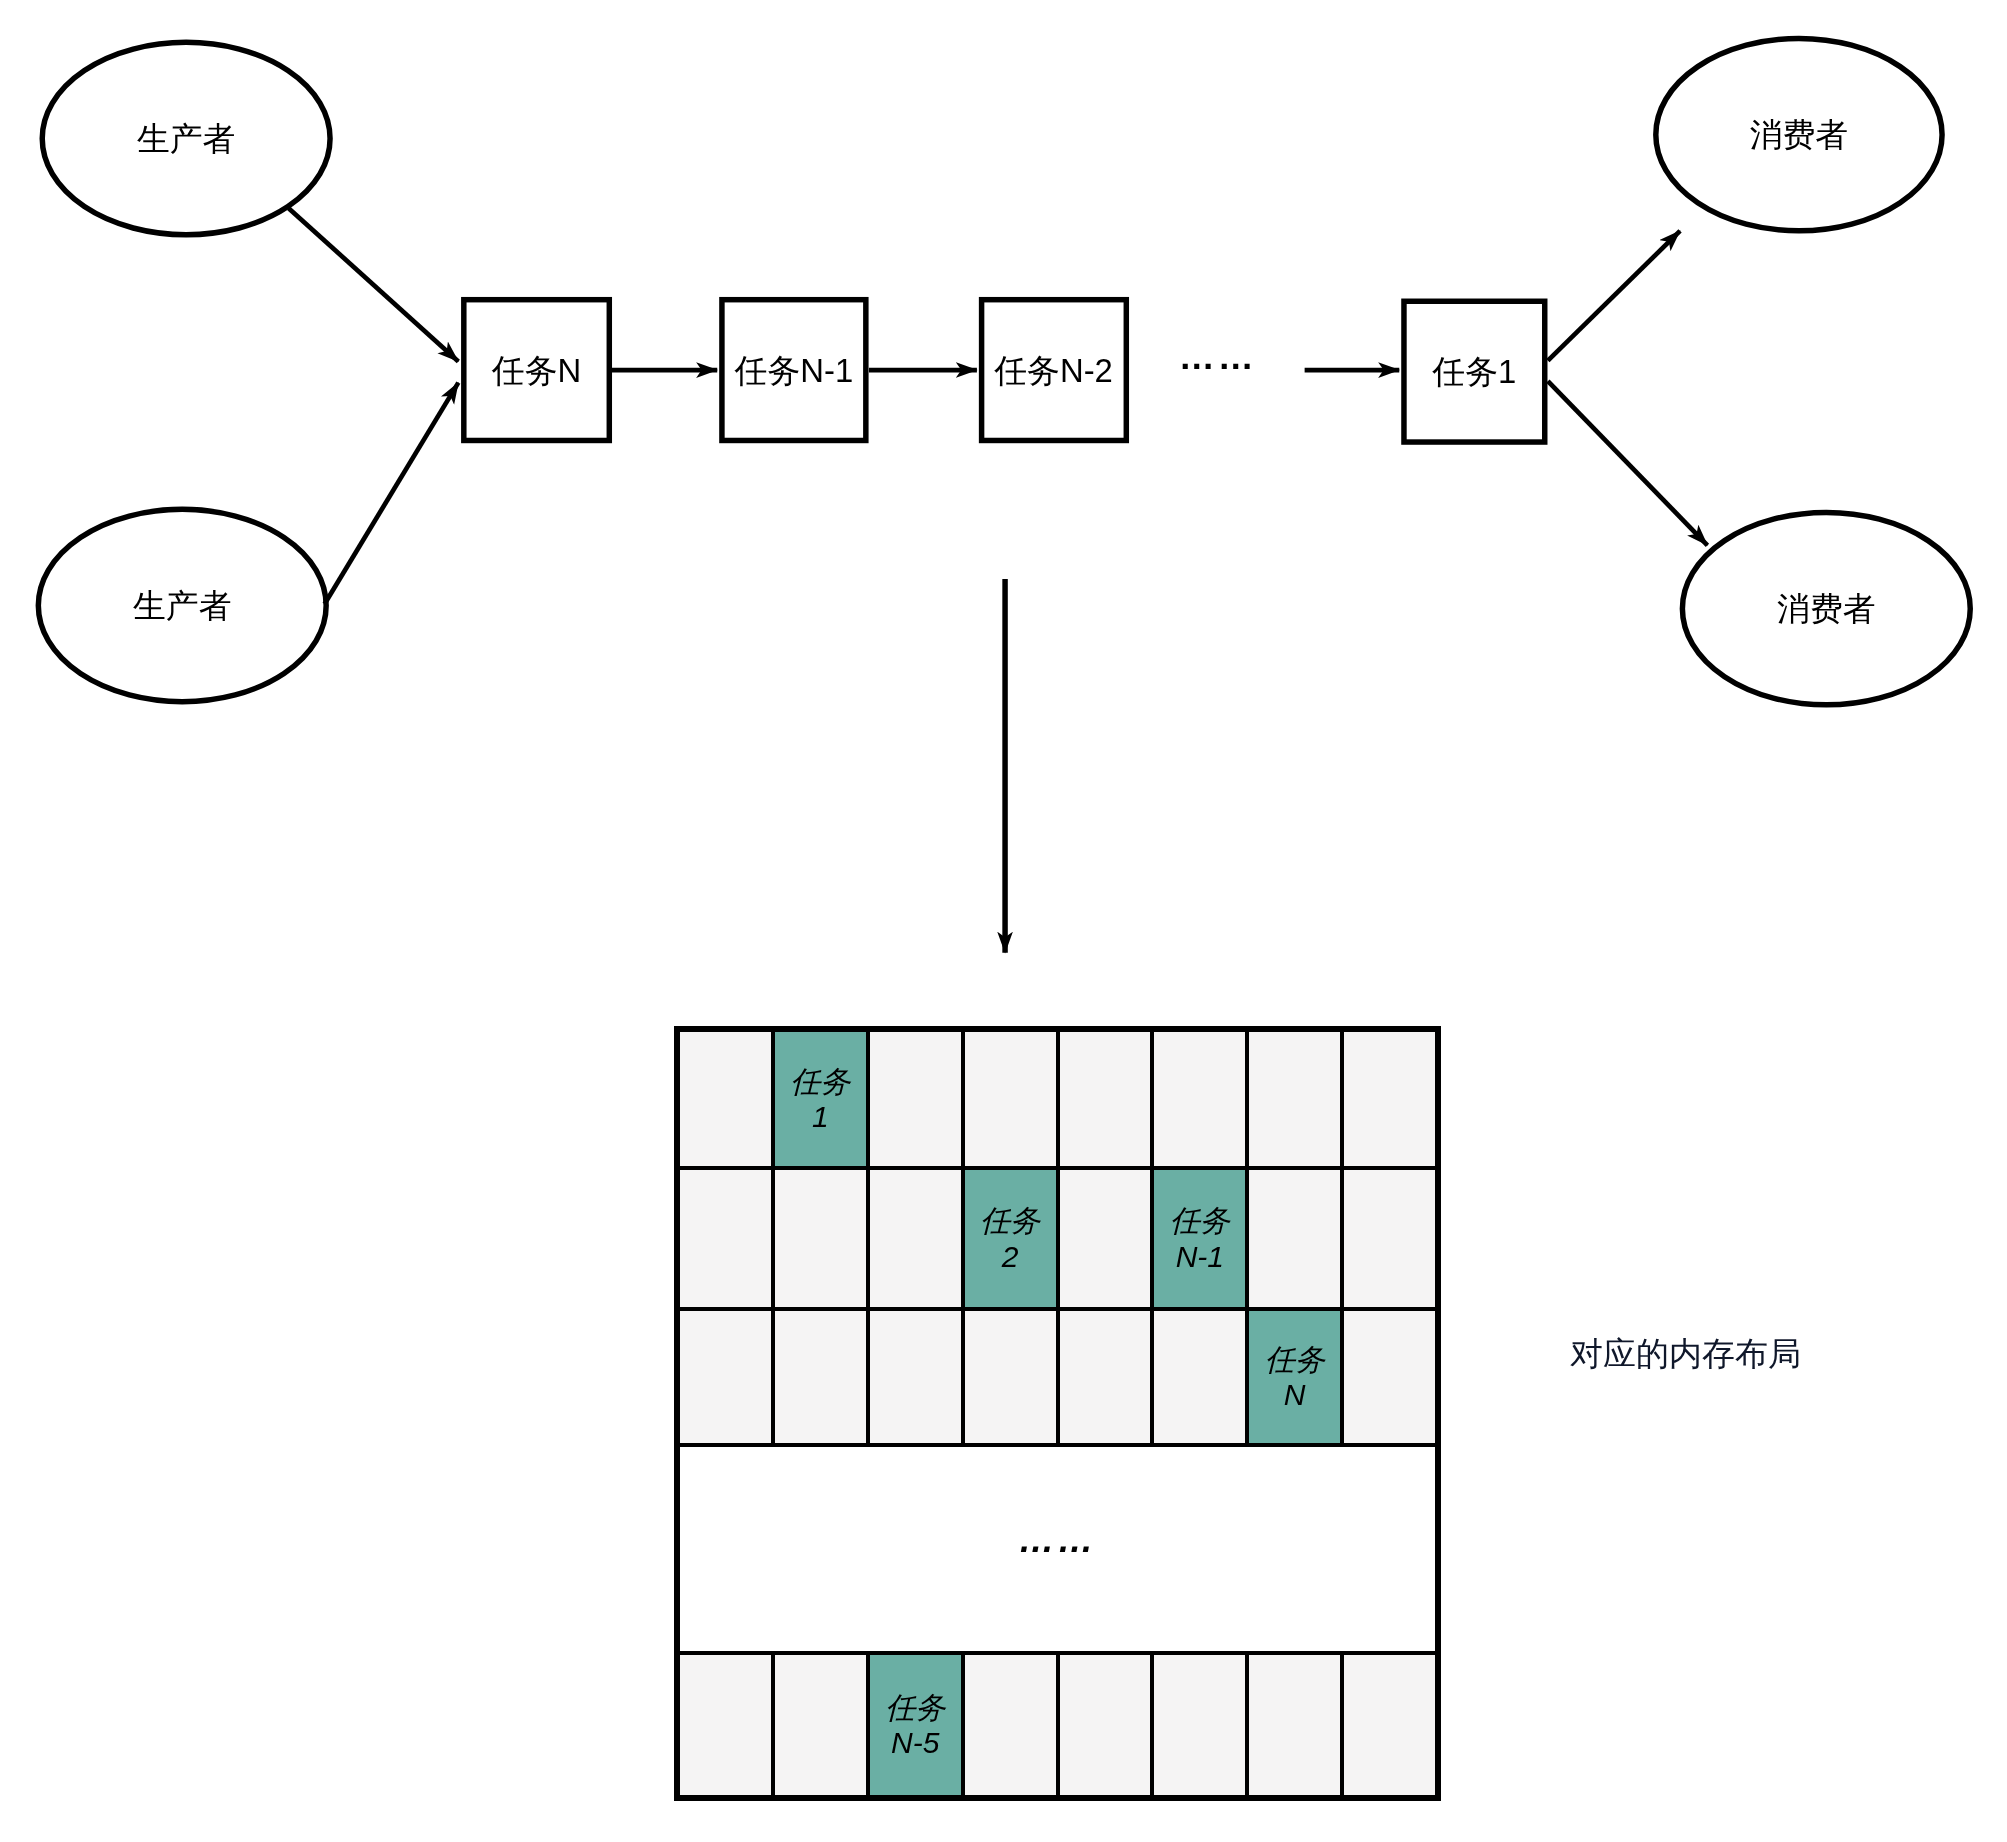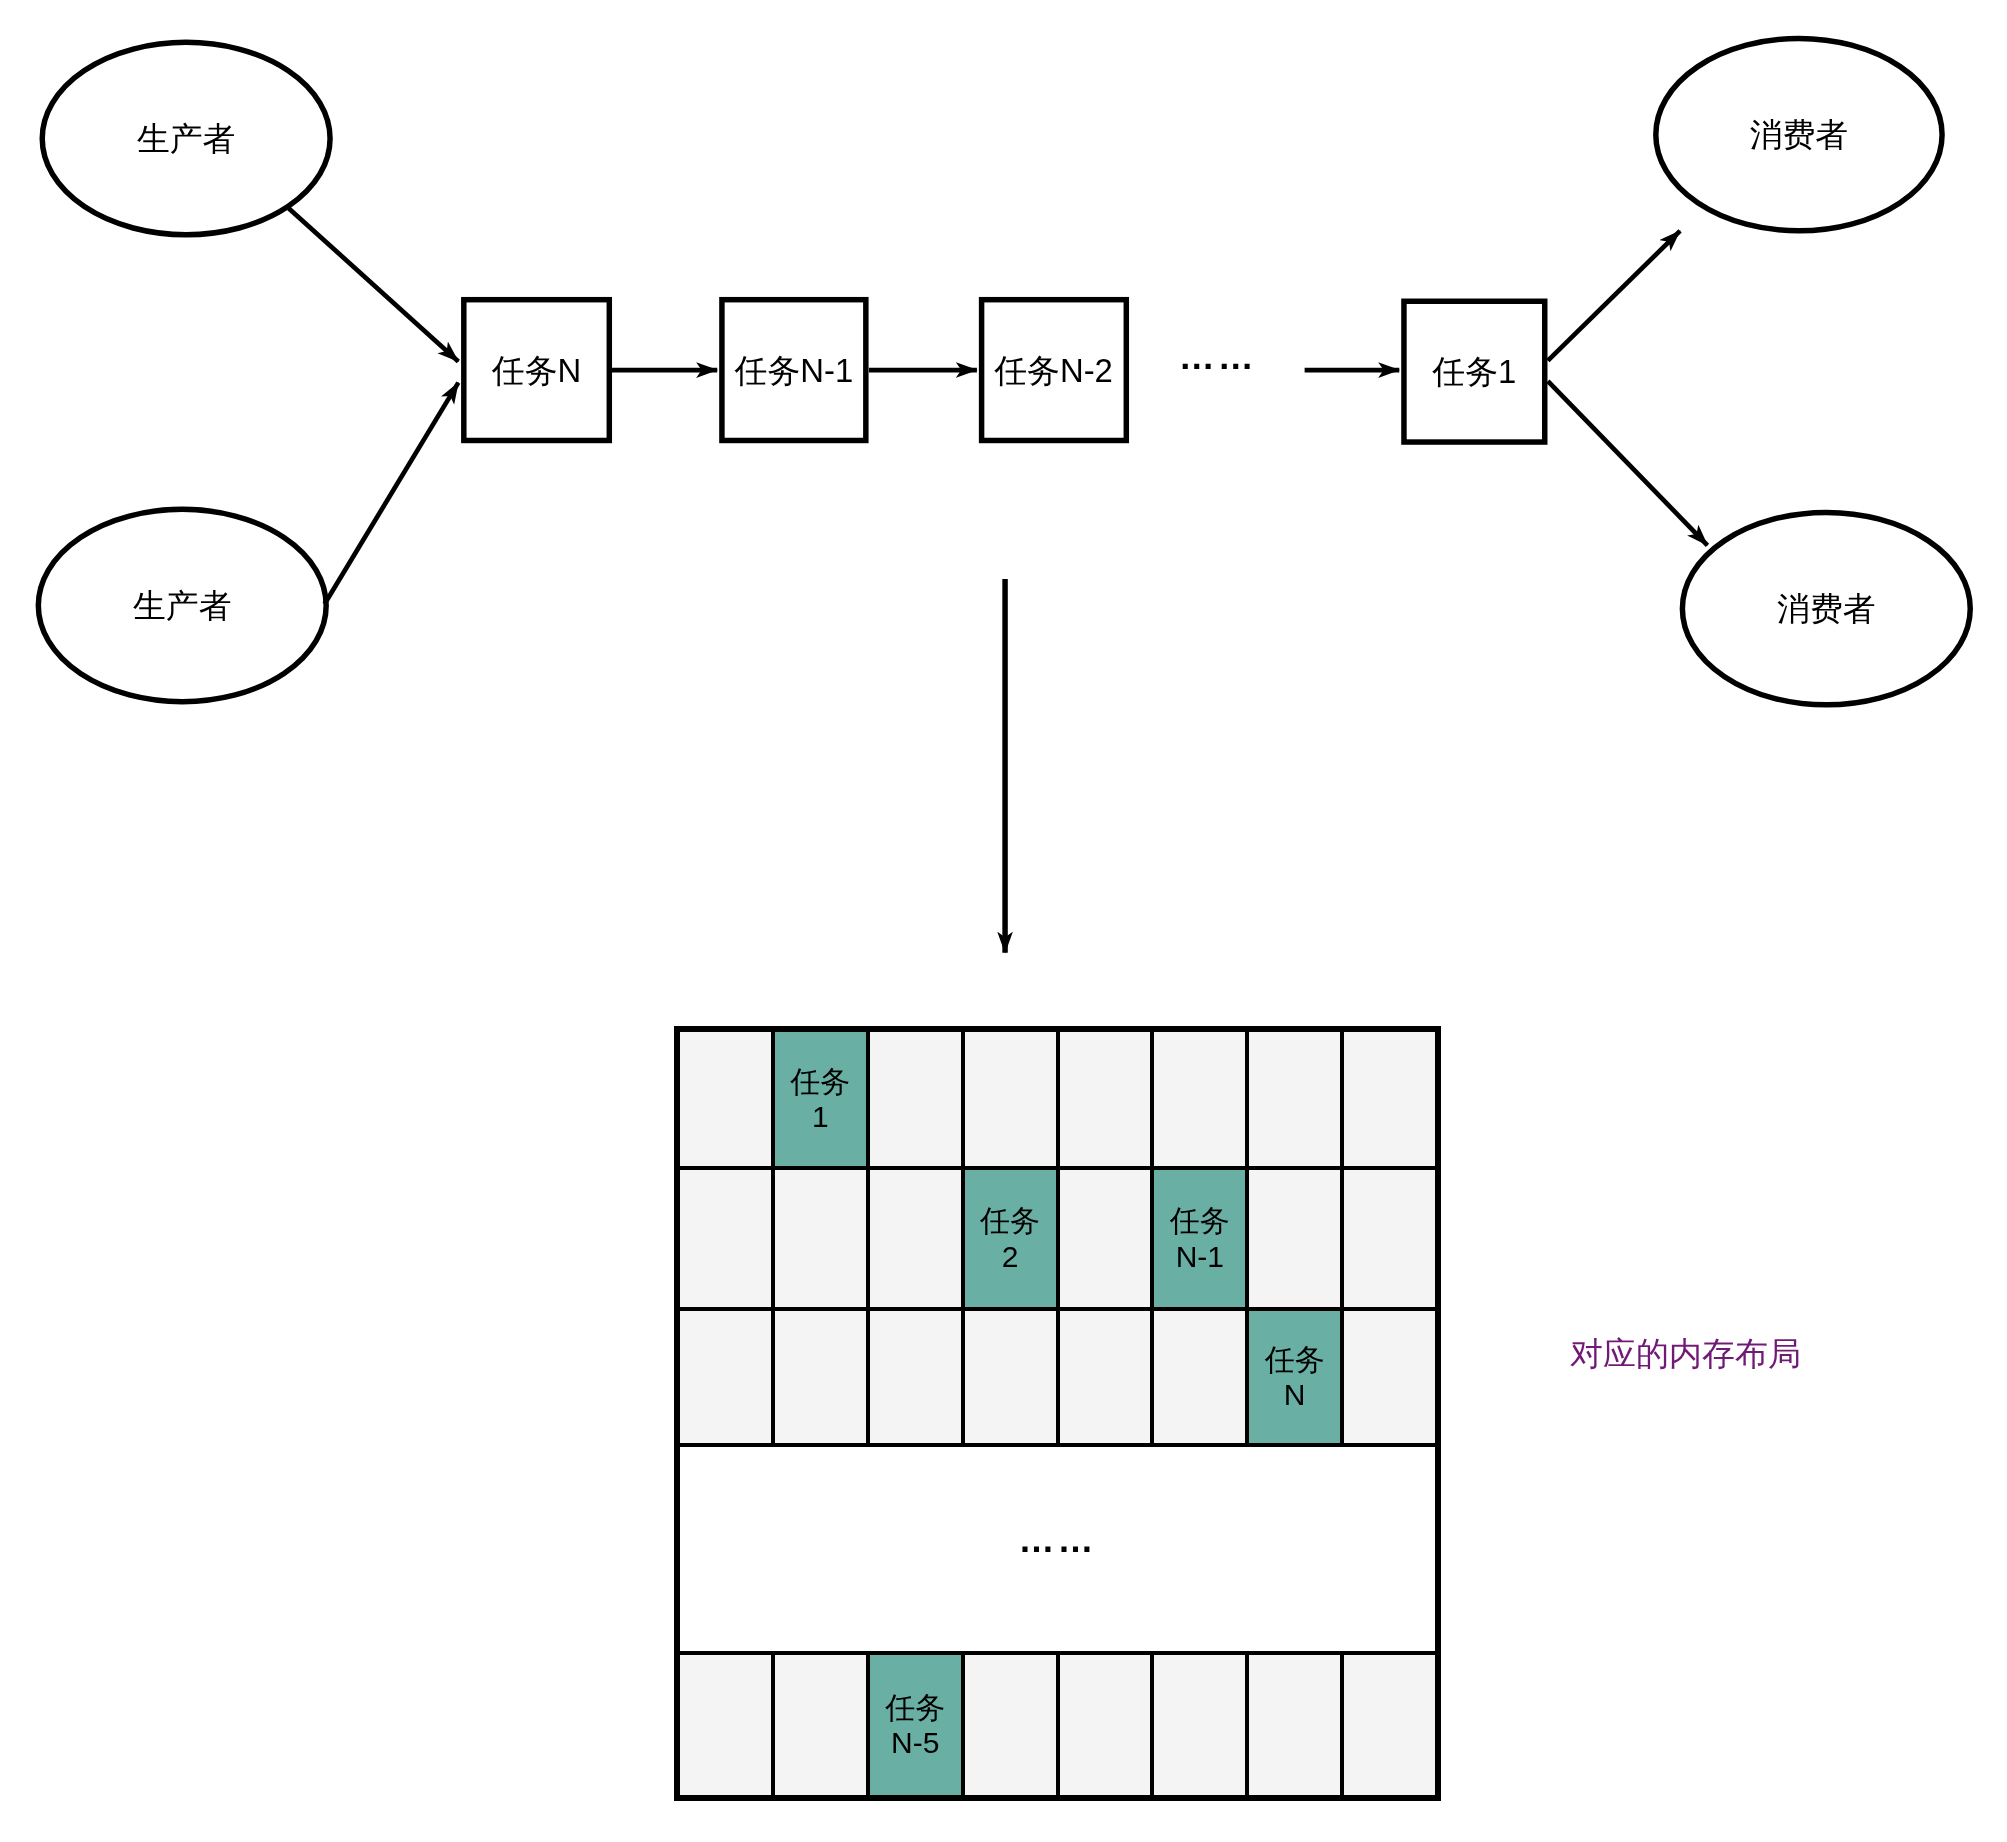--- a/index.html
+++ b/index.html
@@ -30,20 +30,21 @@
     left: 674px;
     top: 1026px;
     width: 767px;
     height: 775px;
     box-sizing: border-box;
     border: 4.7px solid #000000;
     display: grid;
     grid-template-columns: repeat(8, 1fr);
     grid-template-rows: 138px 141px 136px 208px 1fr;
     background: #ffffff;
+    font-style: italic;
   }
   .mem-cell {
     box-sizing: border-box;
     border: 2.3px solid #000000;
     background: #f5f4f4;
     display: flex;
     flex-direction: column;
     align-items: center;
     justify-content: center;
     font-size: 30px;
@@ -66,21 +67,21 @@
     font-weight: bold;
     letter-spacing: 3.1px;
     color: #000000;
   }
   .mem-dots-row span { transform: translateY(-9.4px); }
   #memory-caption {
     position: absolute;
     left: 1570px;
     top: 1332px;
     font-size: 33px;
-    color: #701a75;
+    color: #0f172a;
     white-space: nowrap;
   }
 </style>
 </head>
 <body>
 
 <div id="canvas">
 
   <svg id="diagram-svg" width="2007" height="1843" viewBox="0 0 2566 2356">
     <defs>

